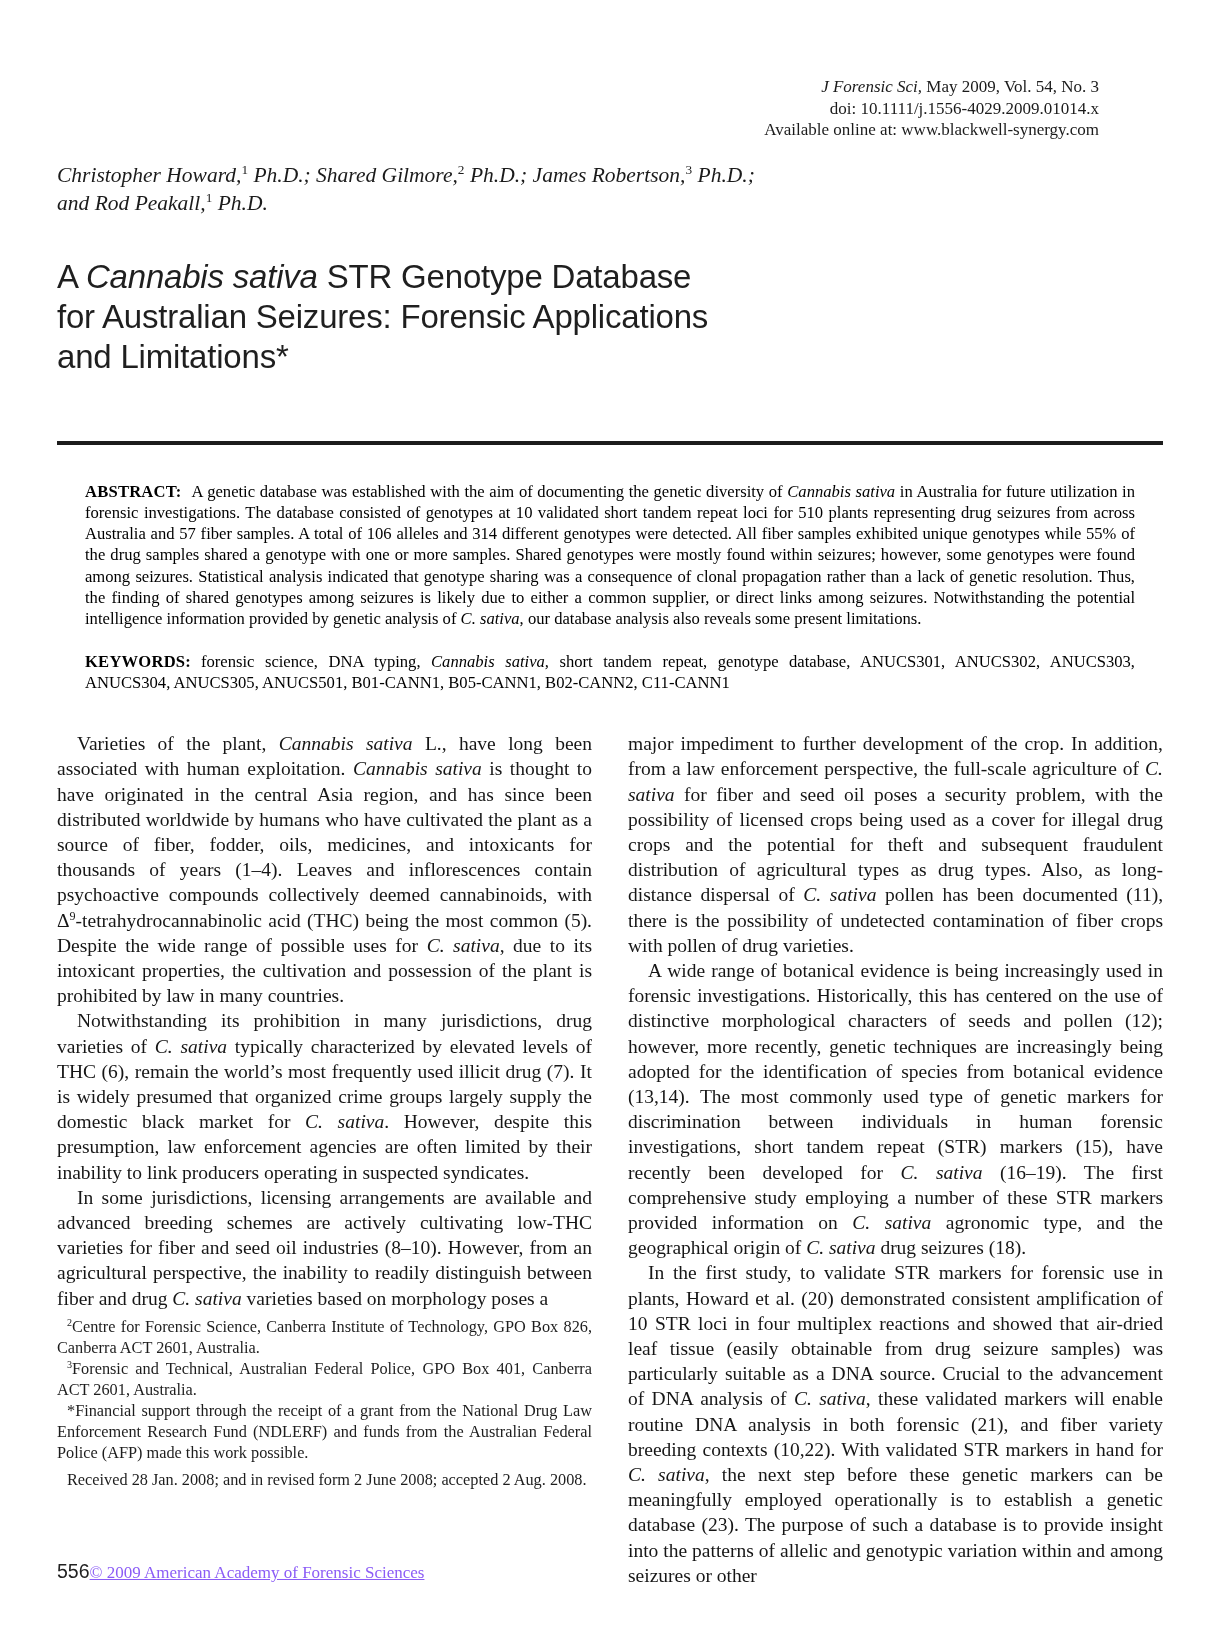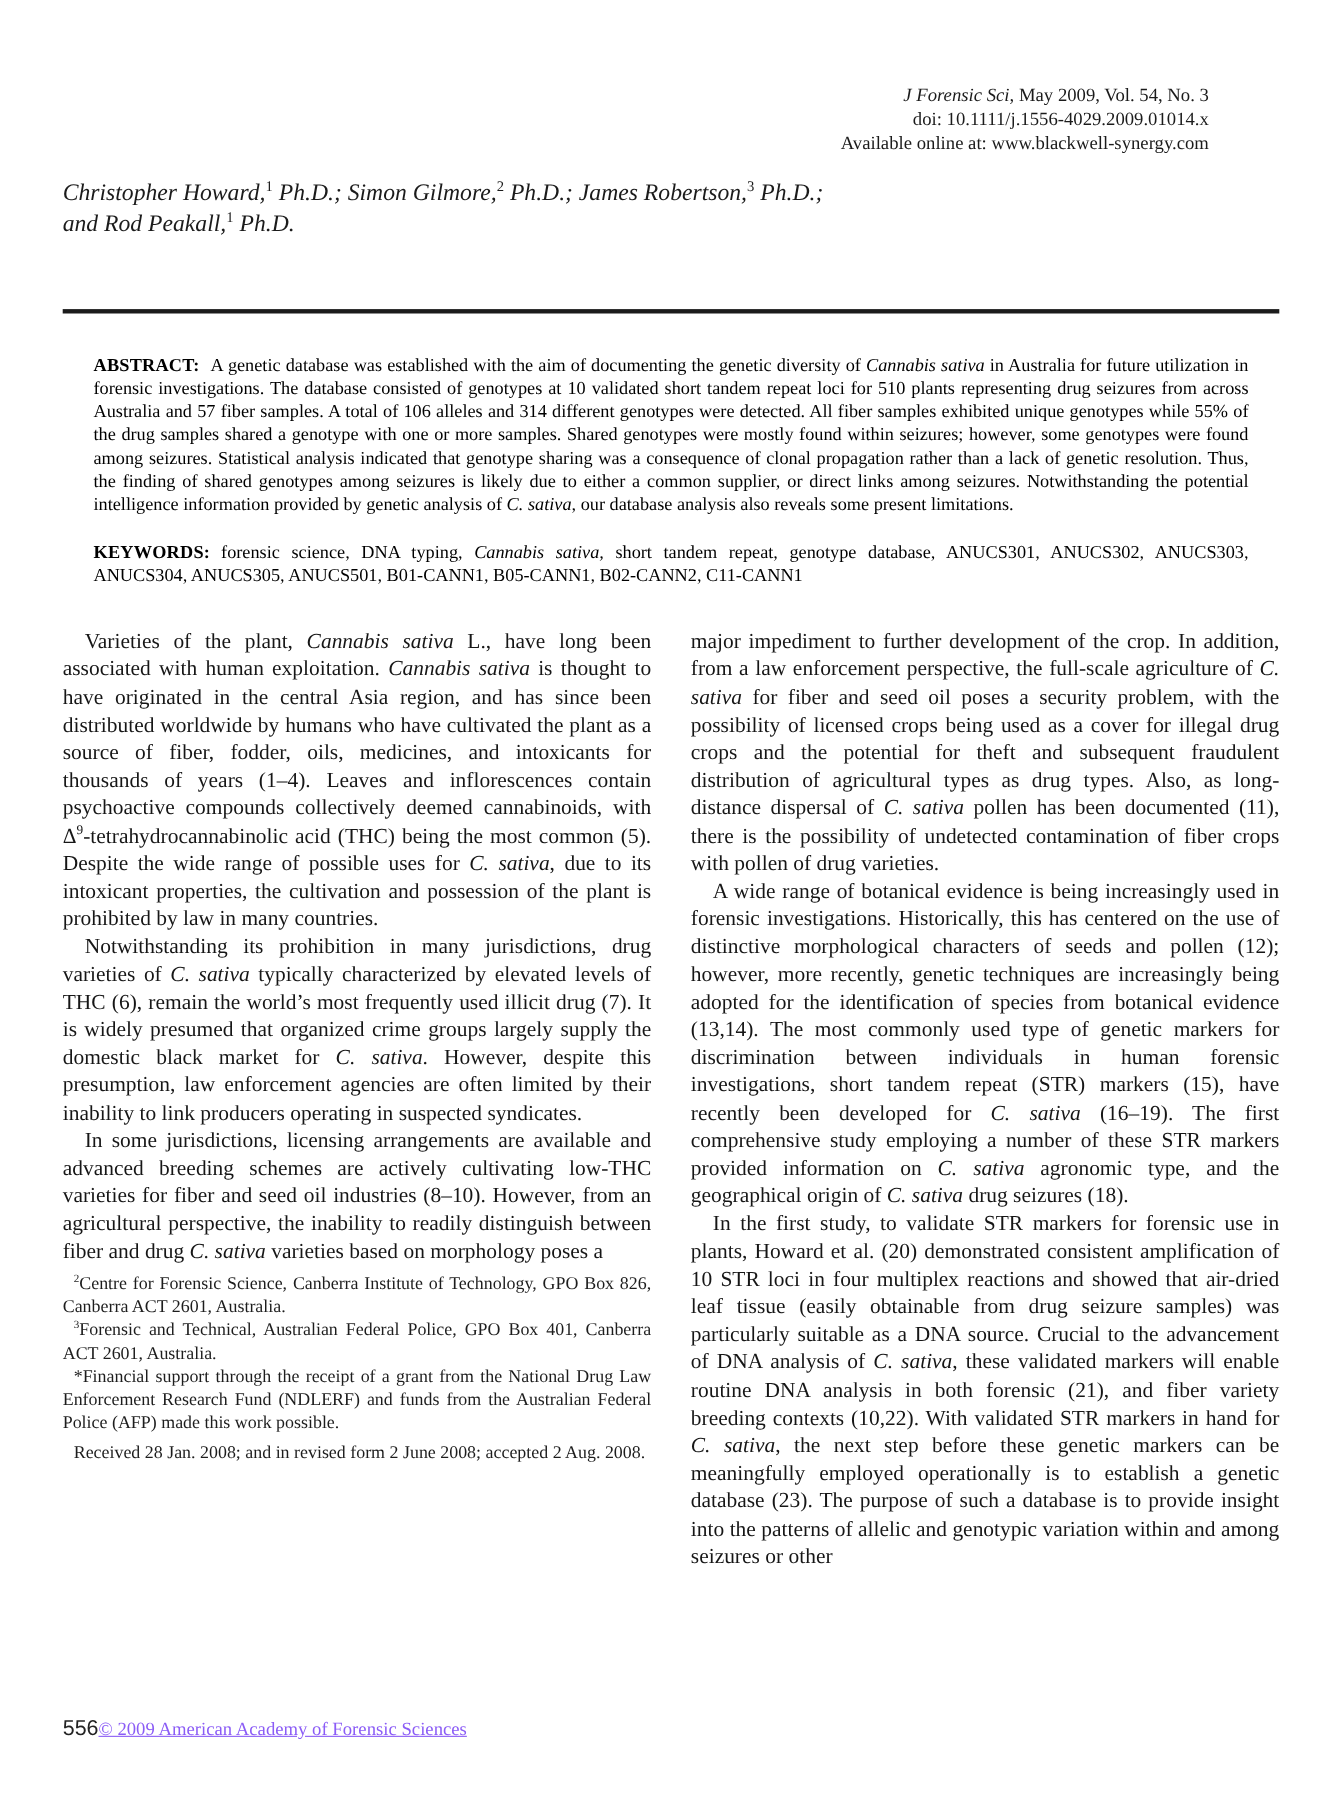--- a/index.html
+++ b/index.html
@@ -94,24 +94,29 @@
 <div class="page">
   <div class="content">
 
     <div class="journal-info">
       <div><span style="font-style: italic;">J Forensic Sci,</span><span> May 2009, Vol. 54, No. 3</span></div>
       <div>doi: 10.1111/j.1556-4029.2009.01014.x</div>
       <div>Available online at: www.blackwell-synergy.com</div>
     </div>
 
     <div class="authors">
-      <div><span style="font-style: italic; text-align: center;">Christopher Howard,</span><sup>1</sup><span style="font-style: italic;"> Ph.D.; Simon Gilmore,</span><sup>2</sup><span style="font-style: italic;"> Ph.D.; James Robertson,</span><sup>3</sup><span style="font-style: italic;"> Ph.D.;</span></div>
+      <div><span style="font-style: italic; text-align: center;">Christopher Howard,</span><sup>1</sup><span style="font-style: italic;"> Ph.D.; Shared Gilmore,</span><sup>2</sup><span style="font-style: italic;"> Ph.D.; James Robertson,</span><sup>3</sup><span style="font-style: italic;"> Ph.D.;</span></div>
       <div><span style="font-style: italic;">and Rod Peakall,</span><sup>1</sup><span style="font-style: italic;"> Ph.D.</span></div>
     </div>
 
+    <h1 class="title">
+      <div><span>A </span><span style="font-style: italic;">Cannabis sativa</span><span> STR Genotype Database</span></div>
+      <div><span>for Australian Seizures: Forensic Applications</span></div>
+      <div><span>and Limitations*</span></div>
+    </h1>
 
     <div class="rule"></div>
 
     <p class="abstract"><b class="block-label">ABSTRACT:</b><span><span>A genetic database was established with the aim of documenting the genetic diversity of </span><span style="font-style: italic;">Cannabis sativa</span><span> in Australia for future utilization in forensic investigations. The database consisted of genotypes at 10 validated short tandem repeat loci for 510 plants representing drug seizures from across Australia and 57 fiber samples. A total of 106 alleles and 314 different genotypes were detected. All fiber samples exhibited unique genotypes while 55% of the drug samples shared a genotype with one or more samples. Shared genotypes were mostly found within seizures; however, some genotypes were found among seizures. Statistical analysis indicated that genotype sharing was a consequence of clonal propagation rather than a lack of genetic resolution. Thus, the finding of shared genotypes among seizures is likely due to either a common supplier, or direct links among seizures. Notwithstanding the potential intelligence information provided by genetic analysis of </span><span style="font-style: italic;">C. sativa</span><span>, our database analysis also reveals some present limitations.</span></span></p>
 
     <p class="keywords"><b class="block-label">KEYWORDS:</b><span><span>forensic science, DNA typing, </span><span style="font-style: italic;">Cannabis sativa,</span><span> short tandem repeat, genotype database, ANUCS301, ANUCS302, ANUCS303, ANUCS304, ANUCS305, ANUCS501, B01-CANN1, B05-CANN1, B02-CANN2, C11-CANN1</span></span></p>
 
     <div class="columns">
       <div class="col">
         <div>

